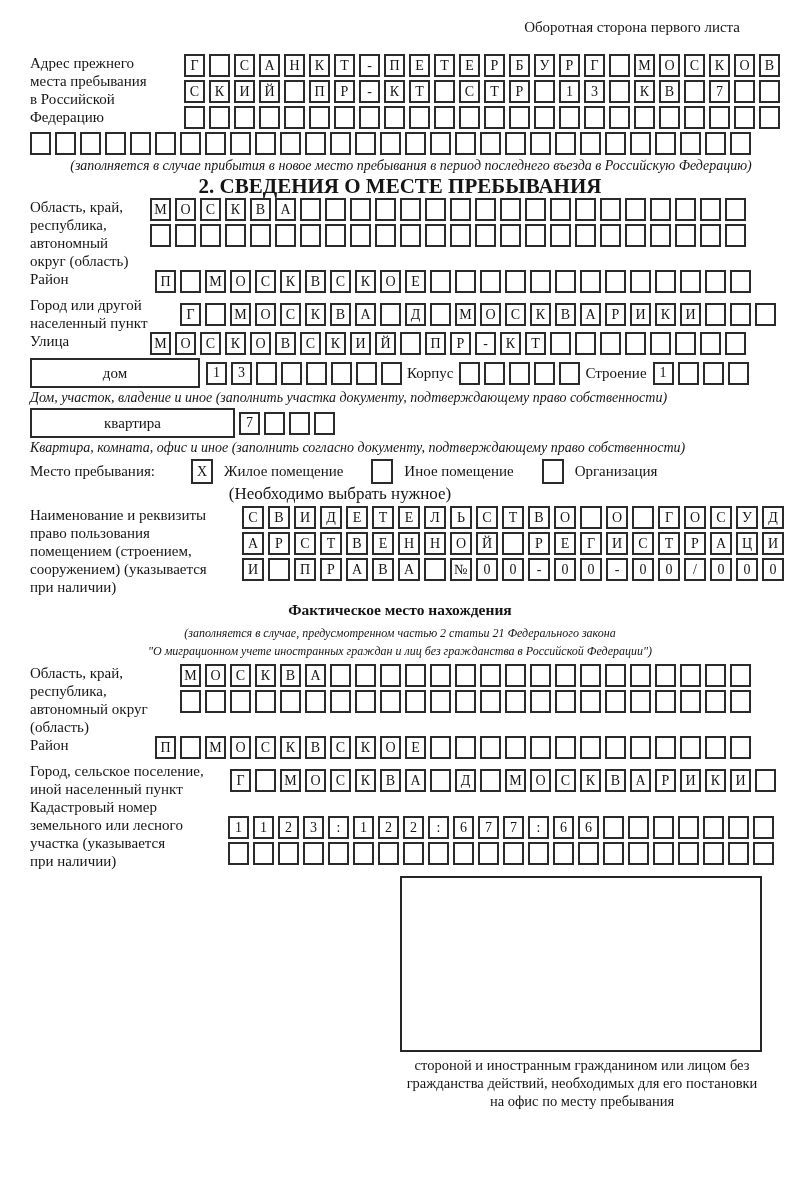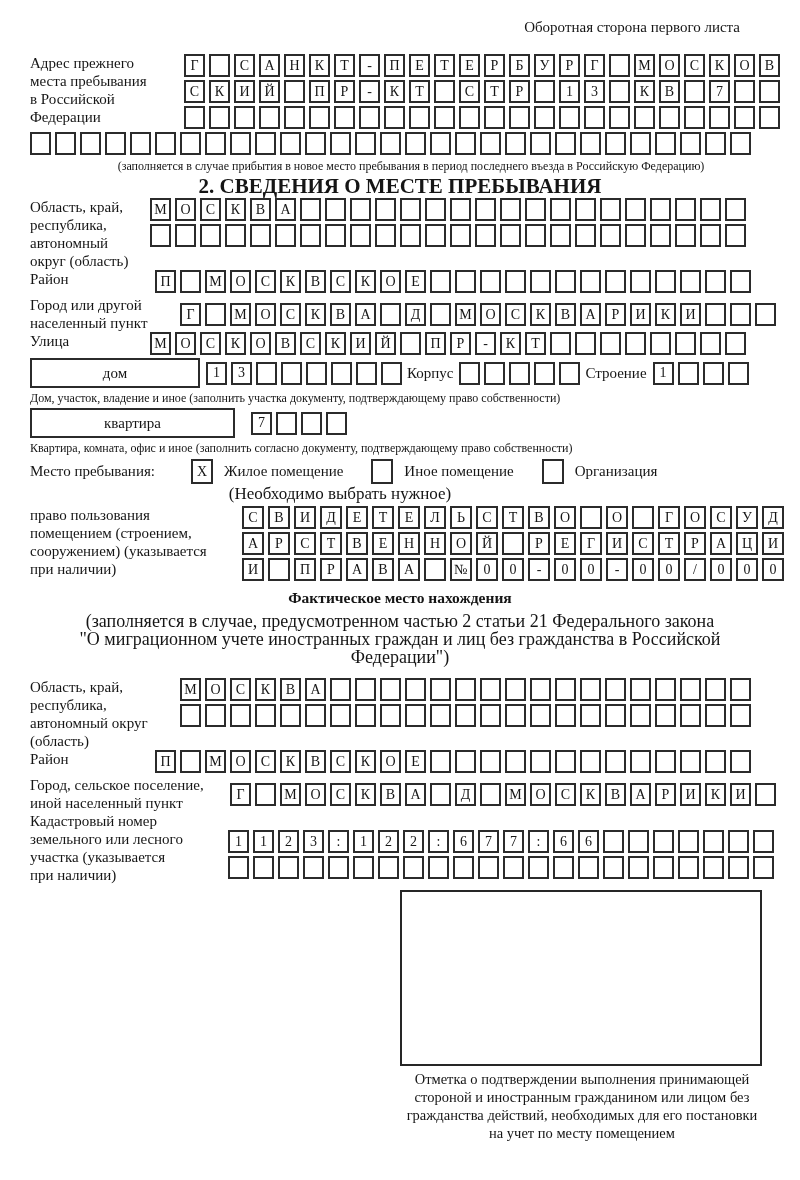--- a/index.html
+++ b/index.html
@@ -16,32 +16,32 @@
   .lw154{width:154px;}.lw120{width:120px;}.lw125{width:125px;}.lw150{width:150px;}
   .lw212{width:212px;}.lw200{width:200px;}.lw198{width:198px;}
   .rows{flex:1 1 auto;}
   .cells{display:flex;gap:4px;margin-bottom:3px;}
   .cell{
     flex:0 0 auto;width:21px;height:23px;box-sizing:border-box;
     border:2px solid #2b2b2b;display:flex;align-items:center;justify-content:center;
     font-size:14px;line-height:1;background:#fff;
   }
   .doc .cell{width:22px;}
-  .note{font-size:12px;line-height:16px;margin-bottom:2px;}
+  .note{font-size:14px;line-height:16px;margin-bottom:2px;font-style:italic;}
   .note.center{text-align:center;}
   .sec-title{font-weight:bold;font-size:21px;text-align:center;line-height:20px;margin:2px 0 2px 0;padding-right:22px;}
   .sub-title{font-weight:bold;font-size:15.5px;text-align:center;line-height:20px;margin:4px 0 4px 0;padding-right:22px;}
-  .center-notes{text-align:center;font-size:18px;line-height:18px;margin-bottom:12px;padding-right:22px;}
+  .center-notes{text-align:center;font-size:12px;line-height:18px;margin-bottom:4px;padding-right:22px;font-style:italic;}
   .house-row{display:flex;align-items:center;margin-bottom:2px;}
   .label-box{
     box-sizing:border-box;border:2px solid #2b2b2b;height:30px;
     display:flex;align-items:center;justify-content:center;flex:0 0 auto;
   }
   .hbw{width:170px;margin-right:6px;}
-  .abw{width:205px;margin-right:16px;text-align:center;}
+  .abw{width:205px;margin-right:4px;text-align:center;}
   .inline-cells{margin-bottom:0;}
   .inline-label{margin:0 6px 0 5px;white-space:nowrap;}
   .stay-row{display:flex;align-items:center;margin-bottom:1px;height:27px;}
   .stay-label{width:150px;flex:0 0 auto;}
   .checkbox{
     flex:0 0 auto;width:22px;height:25px;box-sizing:border-box;border:2px solid #2b2b2b;
     display:flex;align-items:center;justify-content:center;font-size:14px;margin:0 11px;
   }
   .opt-label{white-space:nowrap;}
   .gap28{margin-left:28px;}
@@ -57,21 +57,21 @@
 </head>
 <body>
 
 <div class="hdr-note">Оборотная сторона первого листа</div>
 
 <div class="field">
   <div class="flabel lw154">
       <div>Адрес прежнего</div>
       <div>места пребывания</div>
       <div>в Российской</div>
-      <div>Федерации</div>
+      <div>Федерацию</div>
     </div>
   <div class="rows">
     <div class="cells">
         <span class="cell">Г</span>
         <span class="cell"></span>
         <span class="cell">С</span>
         <span class="cell">А</span>
         <span class="cell">Н</span>
         <span class="cell">К</span>
         <span class="cell">Т</span>
@@ -395,20 +395,21 @@
   <span class="opt-label">Жилое помещение</span>
   <span class="checkbox gap28"></span>
   <span class="opt-label">Иное помещение</span>
   <span class="checkbox gap28"></span>
   <span class="opt-label">Организация</span>
 </div>
 <div class="choose-note">(Необходимо выбрать нужное)</div>
 
 <div class="field doc">
   <div class="flabel lw212">
+      <div>Наименование и реквизиты</div>
       <div>право пользования</div>
       <div>помещением (строением,</div>
       <div>сооружением) (указывается</div>
       <div>при наличии)</div>
     </div>
   <div class="rows">
     <div class="cells">
         <span class="cell">С</span>
         <span class="cell">В</span>
         <span class="cell">И</span>
@@ -666,17 +667,16 @@
         <span class="cell"></span>
         <span class="cell"></span>
         <span class="cell"></span>
         <span class="cell"></span>
       </div>
   </div>
 </div>
 
 <div class="stamp-box"></div>
 <div class="stamp-caption">
-    <div>Отметка о подтверждении выполнения принимающей</div>
     <div>стороной и иностранным гражданином или лицом без</div>
     <div>гражданства действий, необходимых для его постановки</div>
-    <div>на учет по месту помещением</div>
+    <div>на офис по месту пребывания</div>
   </div>
 
 </body></html>

